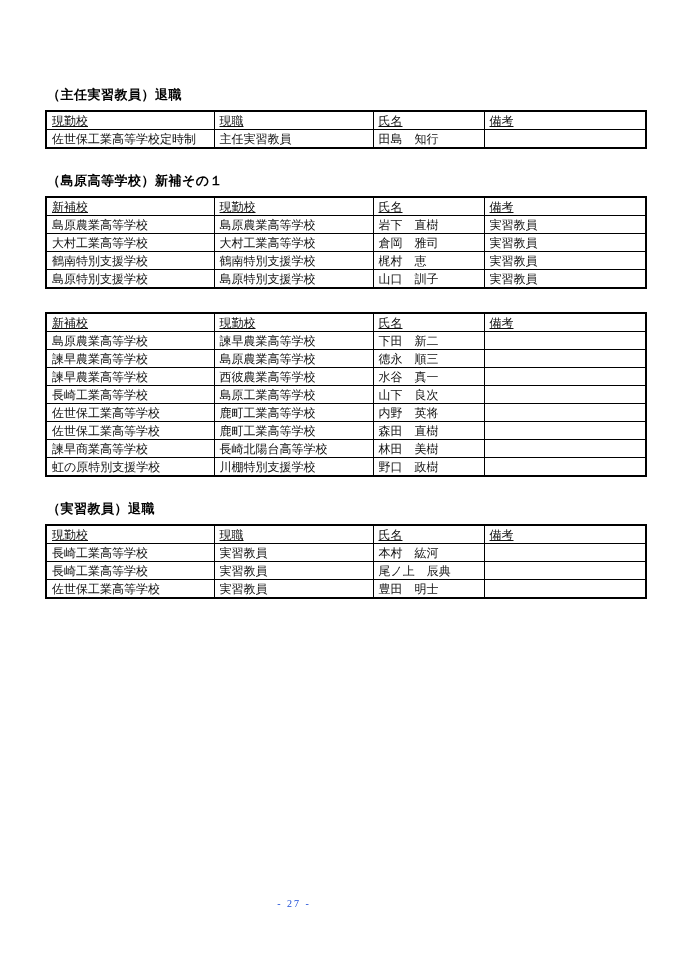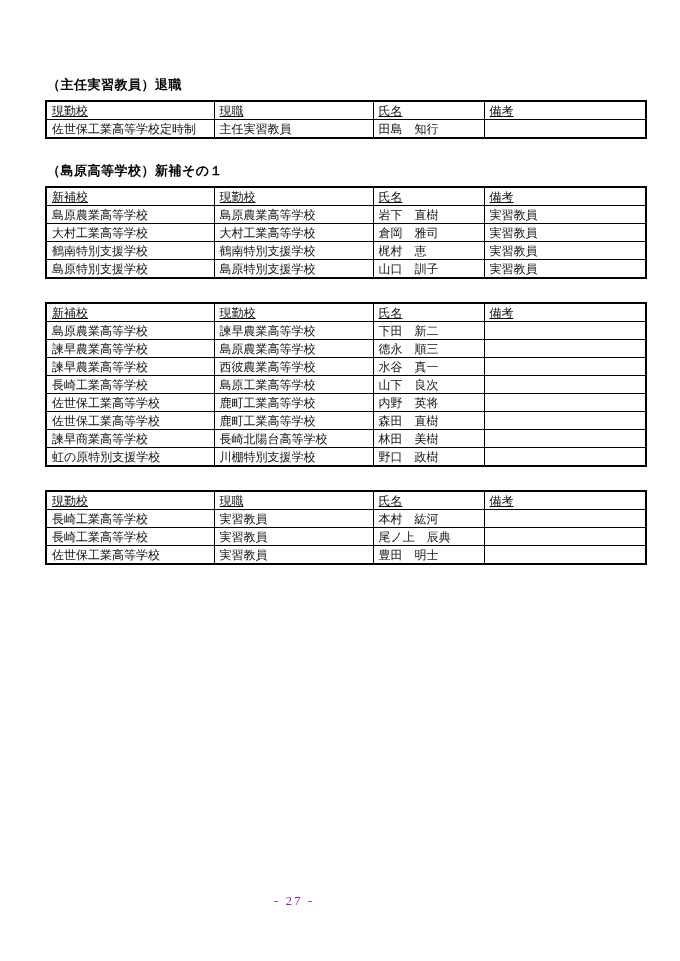--- a/index.html
+++ b/index.html
@@ -20,21 +20,21 @@
     top: 70px;
     left: 45px;
     width: 600px;
   }
   .section { margin-bottom: 23px; }
   .section-title {
     font-family: "Liberation Sans", sans-serif;
     font-size: 13px;
     font-weight: bold;
     letter-spacing: 0.5px;
-    margin: 6px 0 6px 2px;
+    margin: 16px 0 6px 2px;
     color: #000000;
   }
   table.roster {
     width: 600px;
     table-layout: fixed;
     border-collapse: collapse;
     border: 2px solid #000000;
   }
   table.roster th,
   table.roster td {
@@ -48,23 +48,23 @@
     font-weight: normal;
   }
   table.roster th { text-align: left; text-decoration: underline; }
   table.roster td { text-align: left; }
   .page-footer {
     position: absolute;
     left: 0;
     bottom: 52px;
     width: 588px;
     text-align: center;
-    font-size: 13px;
+    font-size: 10px;
     letter-spacing: 2px;
-    color: #a21caf;
+    color: #1d4ed8;
   }
 </style>
 </head>
 <body>
 
 <div class="page">
   <div class="section">
     <div class="section-title">（主任実習教員）退職</div>
     <table class="roster">
       <colgroup>
@@ -201,20 +201,21 @@
             <td>虹の原特別支援学校</td>
             <td>川棚特別支援学校</td>
             <td>野口　政樹</td>
             <td></td>
           </tr>
         </tbody>
     </table>
   </div>
 
   <div class="section">
+    <div class="section-title">（実習教員）退職</div>
     <table class="roster">
       <colgroup>
         <col style="width:168px">
         <col style="width:159px">
         <col style="width:111px">
         <col style="width:162px">
       </colgroup>
       <thead>
         <tr>
             <th>現勤校</th>

